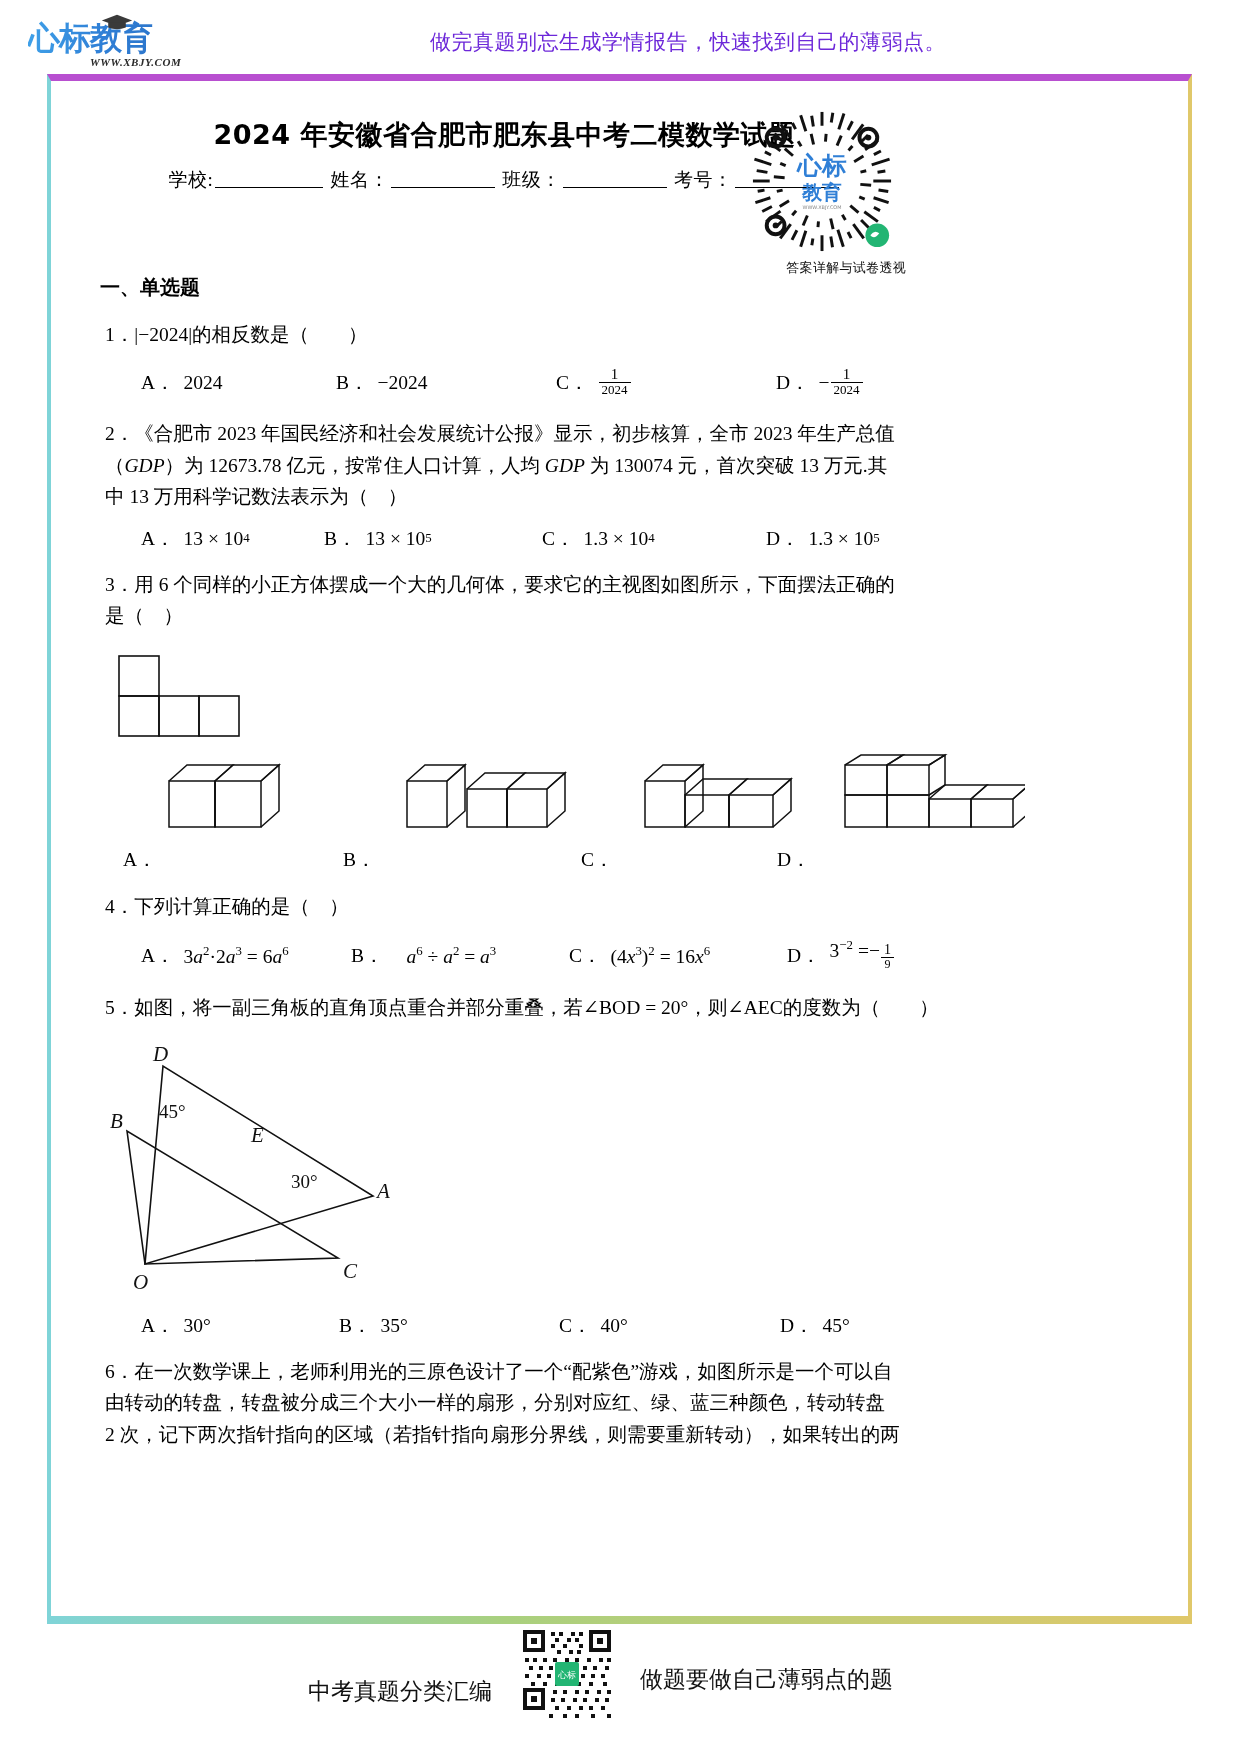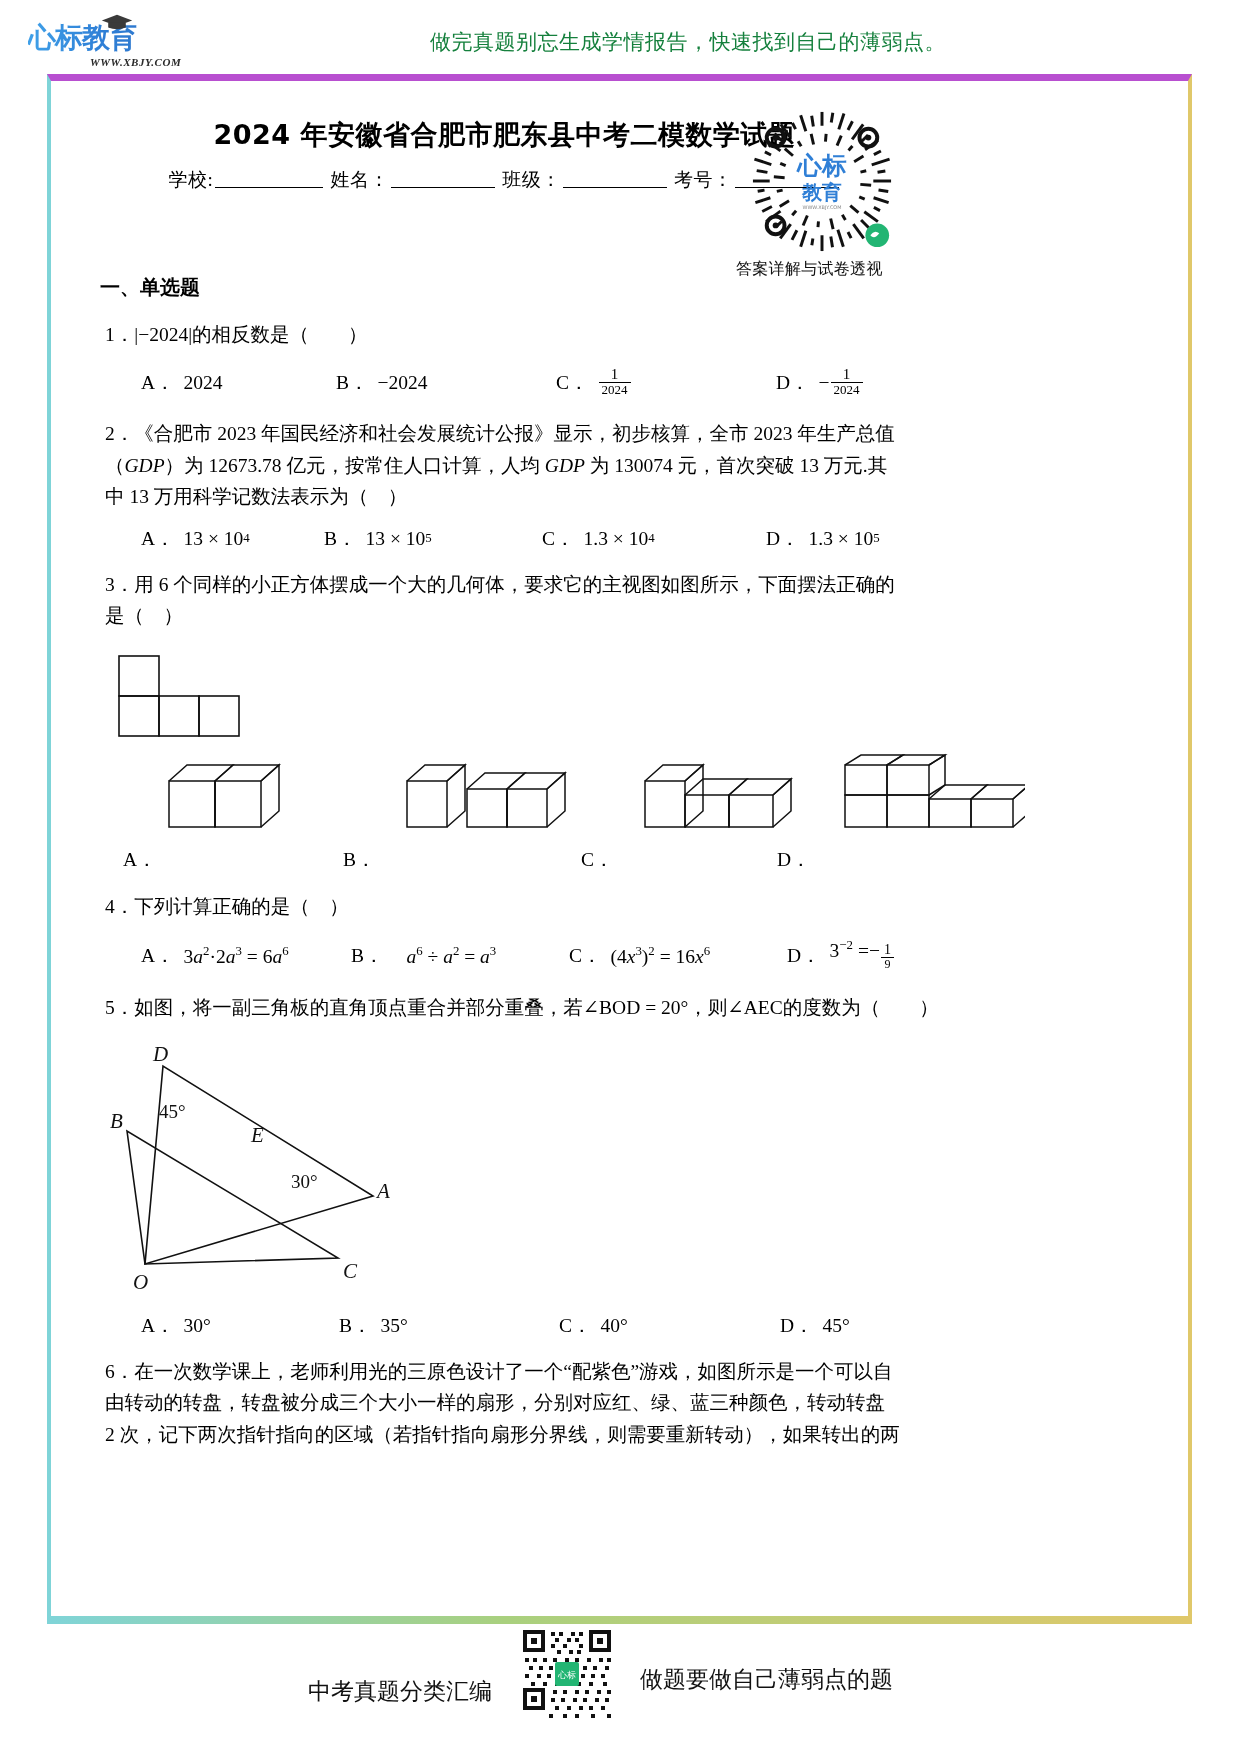--- a/index.html
+++ b/index.html
@@ -14,39 +14,39 @@
   
   .top-banner{
     position:absolute;left:0;top:0;width:1240px;height:82px;
     background:#fff;
   }
   .logo{
     position:absolute;left:28px;top:16px;width:165px;height:56px;
   }
   .logo-text{
     font-family:"DejaVu Sans","Liberation Sans",sans-serif;
-    font-weight:bold;font-size:28px;
+    font-weight:bold;font-size:32px;
     letter-spacing:-1px;
     background:linear-gradient(90deg,#3fa0e8 0%,#2f7fd6 45%,#2b6fc4 100%);
     -webkit-background-clip:text;background-clip:text;color:transparent;
     line-height:44px;
   }
   .logo-cap{
     position:absolute;left:72px;top:-2px;width:34px;height:16px;
   }
   .logo-url{
     position:absolute;left:62px;top:40px;
     font-family:"Liberation Serif",serif;
     font-style:italic;font-weight:bold;font-size:11px;color:#2a2a2a;
     letter-spacing:0.5px;
   }
   .banner-tag{
     position:absolute;left:430px;top:28px;
     font-family:"DejaVu Sans","Liberation Sans",sans-serif;
-    font-size:21px;color:#15803d;letter-spacing:0.5px;
+    font-size:21px;color:#6d28d9;letter-spacing:0.5px;
   }
   
   .frame{
     position:absolute;left:47px;top:74px;width:1145px;height:1550px;
     border-top:7px solid #b84fd0;
     border-left:4px solid #7fd4d8;
     border-right:4px solid #e0c86a;
     border-bottom:0;
     box-sizing:border-box;
     background:#fff;
@@ -71,23 +71,23 @@
   .infoline .blank{
     display:inline-block;border-bottom:1.4px solid #000;
     width:108px;height:17px;vertical-align:-2px;margin:0 2px;
   }
   .infoline .blank.narrow{width:104px;}
   
   .qr-wrap{
     position:absolute;right:62px;top:25px;width:148px;height:150px;
   }
   .qr-caption{
-    position:absolute;right:52px;top:178px;width:170px;text-align:left;
+    position:absolute;right:52px;top:178px;width:170px;text-align:right;
     font-family:Liberation Sans, sans-serif;
-    font-size:16px;color:#111;letter-spacing:0.3px;
+    font-size:13px;color:#111;letter-spacing:0.3px;
   }
   
   .content{
     position:absolute;left:49px;top:196px;width:1040px;
     font-size:19.5px;line-height:1.0;
   }
   .sec-head{
     font-family:"DejaVu Sans","Liberation Sans",sans-serif;
     font-weight:bold;font-size:20px;margin:0 0 22px 0;
   }

